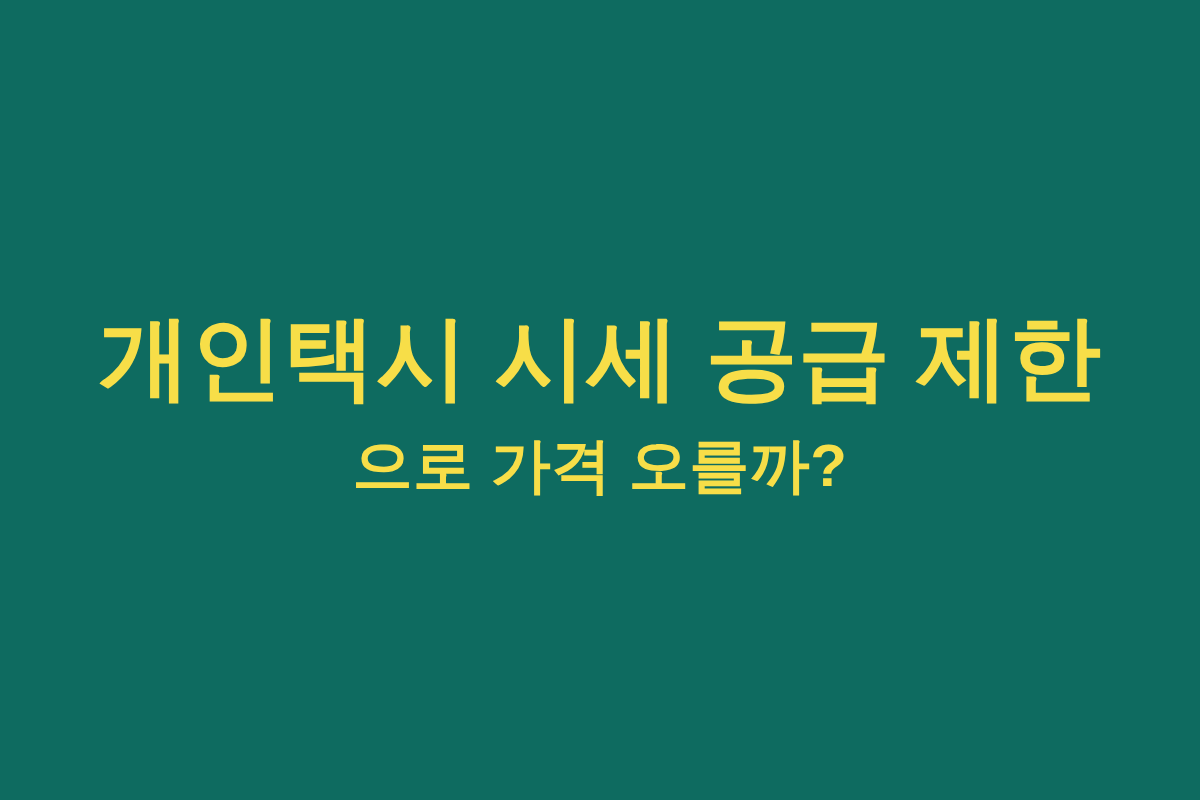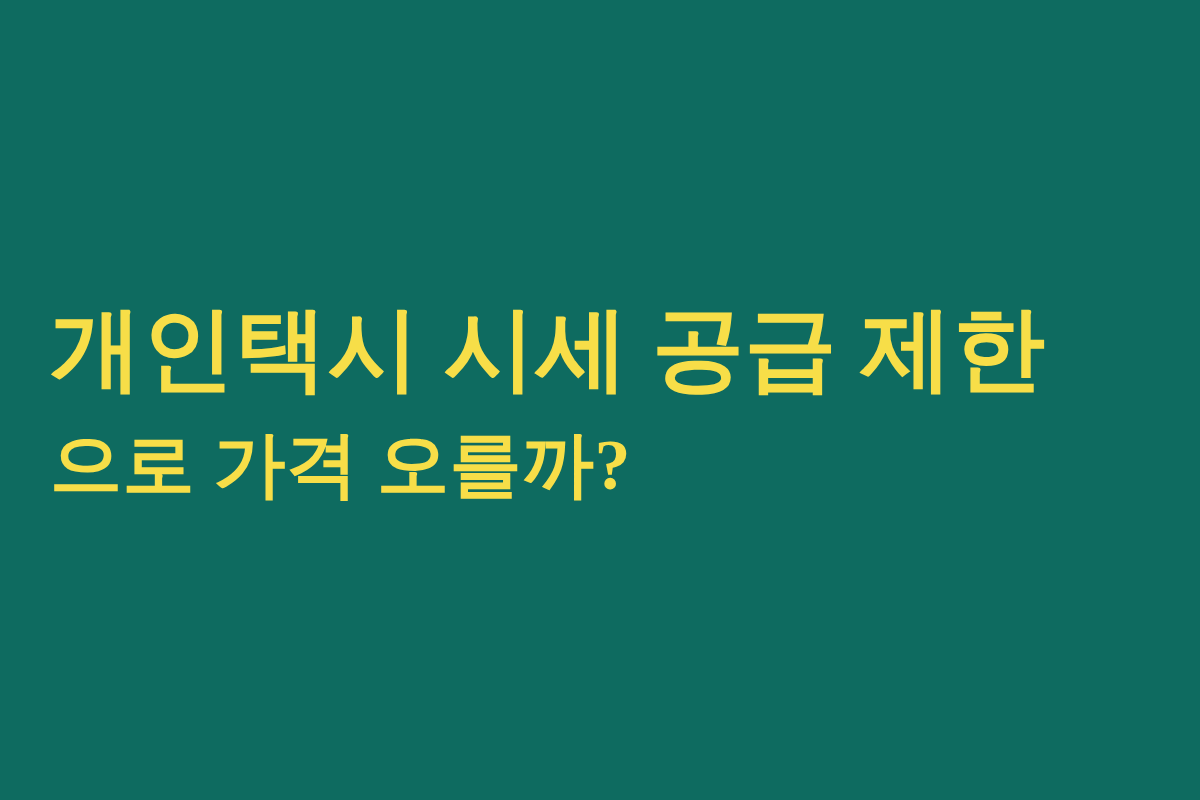--- a/index.html
+++ b/index.html
@@ -25,42 +25,42 @@
     align-items: center;
     justify-content: center;
     background-color: #0e6b60;
     overflow: hidden;
   }
 
   .headline {
     width: 1100px;
     margin: 0;
     padding: 0;
-    text-align: left;
+    text-align: center;
     color: #f7de48;
-    font-family: Liberation Serif, serif;
+    font-family: Liberation Sans, sans-serif;
     font-weight: 700;
     font-size: 92px;
     line-height: 1.42;
     letter-spacing: 0.5px;
     word-break: keep-all;
     -webkit-font-smoothing: antialiased;
   }
 
   .headline-line {
     display: block;
     white-space: nowrap;
   }
 
   .headline-line.line-1 {
     font-size: 92px;
   }
 
   .headline-line.line-2 {
-    font-size: 72px;
+    font-size: 60px;
   }
 </style>
 </head>
 <body>
 
 <div class="title-card" style="background-color: rgb(14, 107, 96);">
 
   <h1 class="headline" style="color: rgb(247, 222, 72);">
     <span class="headline-line line-1">개인택시 시세 공급 제한</span>
     <span class="headline-line line-2">으로 가격 오를까?</span>

